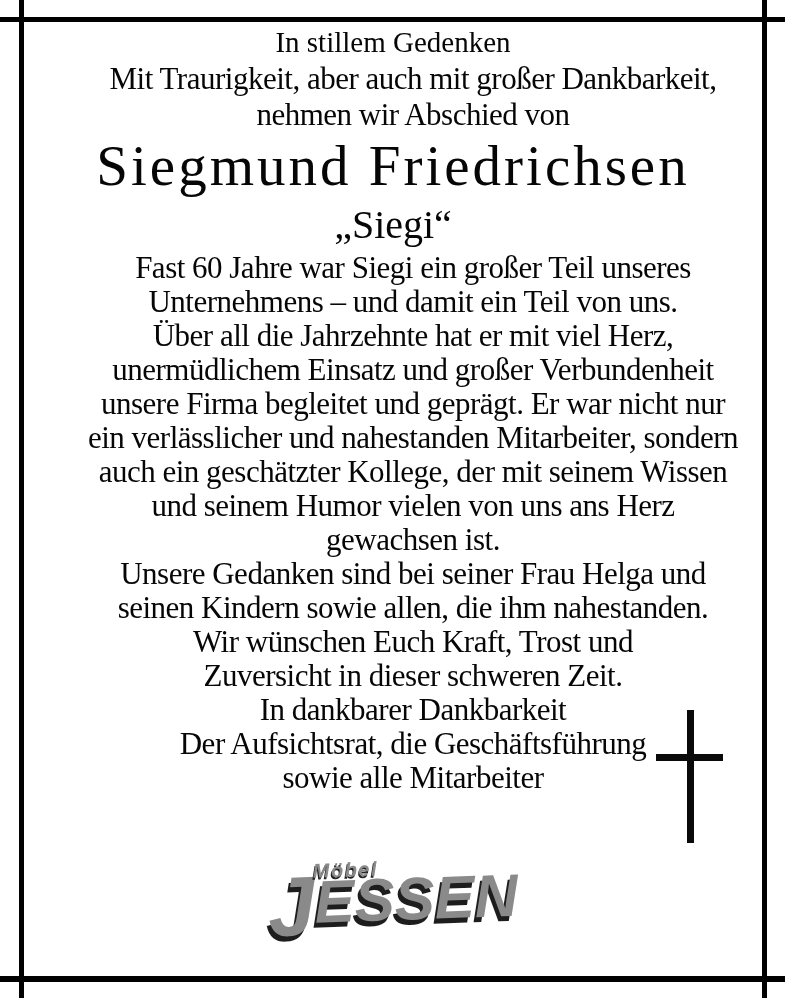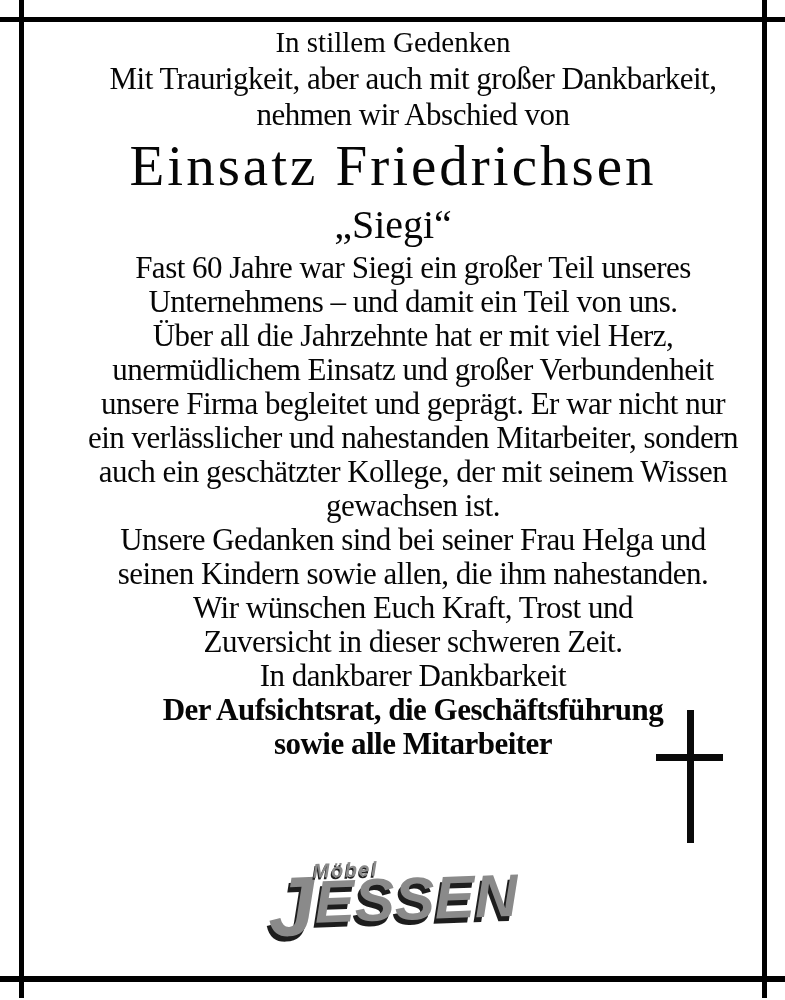--- a/index.html
+++ b/index.html
@@ -30,21 +30,21 @@
   .intro{margin-top:18px;line-height:33px;}
   .name{
     font-size:57px;line-height:64px;letter-spacing:3px;
     margin-top:6px;white-space:nowrap;
   }
   .nickname{font-size:40px;line-height:48px;}
   .tribute{margin-top:26px;}
   .family{margin-top:16px;}
   .wish{margin-top:10px;}
   .remembrance{margin-top:8px;}
-  .signature{margin-top:9px;font-weight:bold;}
+  .signature{margin-top:9px;}
 
   
   .cross{position:absolute;left:656px;top:710px;width:67px;height:133px;}
   .cross .stem{position:absolute;left:31px;top:0;width:7px;height:133px;background:#0a0a0a;}
   .cross .bar {position:absolute;left:0;top:44px;width:67px;height:7px;background:#0a0a0a;}
 
   
   .logo{
     position:absolute;left:50%;top:852px;
     transform:translateX(-50%) rotate(-2deg);
@@ -82,31 +82,32 @@
 
   <div class="content">
 
     <div class="header1">In stillem Gedenken</div>
 
     <div class="intro body-text">
       <div>Mit Traurigkeit, aber auch mit großer Dankbarkeit,</div>
       <div>nehmen wir Abschied von</div>
     </div>
 
-    <div class="name">Einsatz Friedrichsen</div>
+    <div class="name">Siegmund Friedrichsen</div>
     <div class="nickname">„Siegi“</div>
 
     <div class="tribute body-text">
       <div>Fast 60 Jahre war Siegi ein großer Teil unseres</div>
       <div>Unternehmens – und damit ein Teil von uns.</div>
       <div>Über all die Jahrzehnte hat er mit viel Herz,</div>
       <div>unermüdlichem Einsatz und großer Verbundenheit</div>
       <div>unsere Firma begleitet und geprägt. Er war nicht nur</div>
       <div>ein verlässlicher und nahestanden Mitarbeiter, sondern</div>
       <div>auch ein geschätzter Kollege, der mit seinem Wissen</div>
+      <div>und seinem Humor vielen von uns ans Herz</div>
       <div>gewachsen ist.</div>
     </div>
 
     <div class="family body-text">
       <div>Unsere Gedanken sind bei seiner Frau Helga und</div>
       <div>seinen Kindern sowie allen, die ihm nahestanden.</div>
     </div>
 
     <div class="wish body-text">
       <div>Wir wünschen Euch Kraft, Trost und</div>

